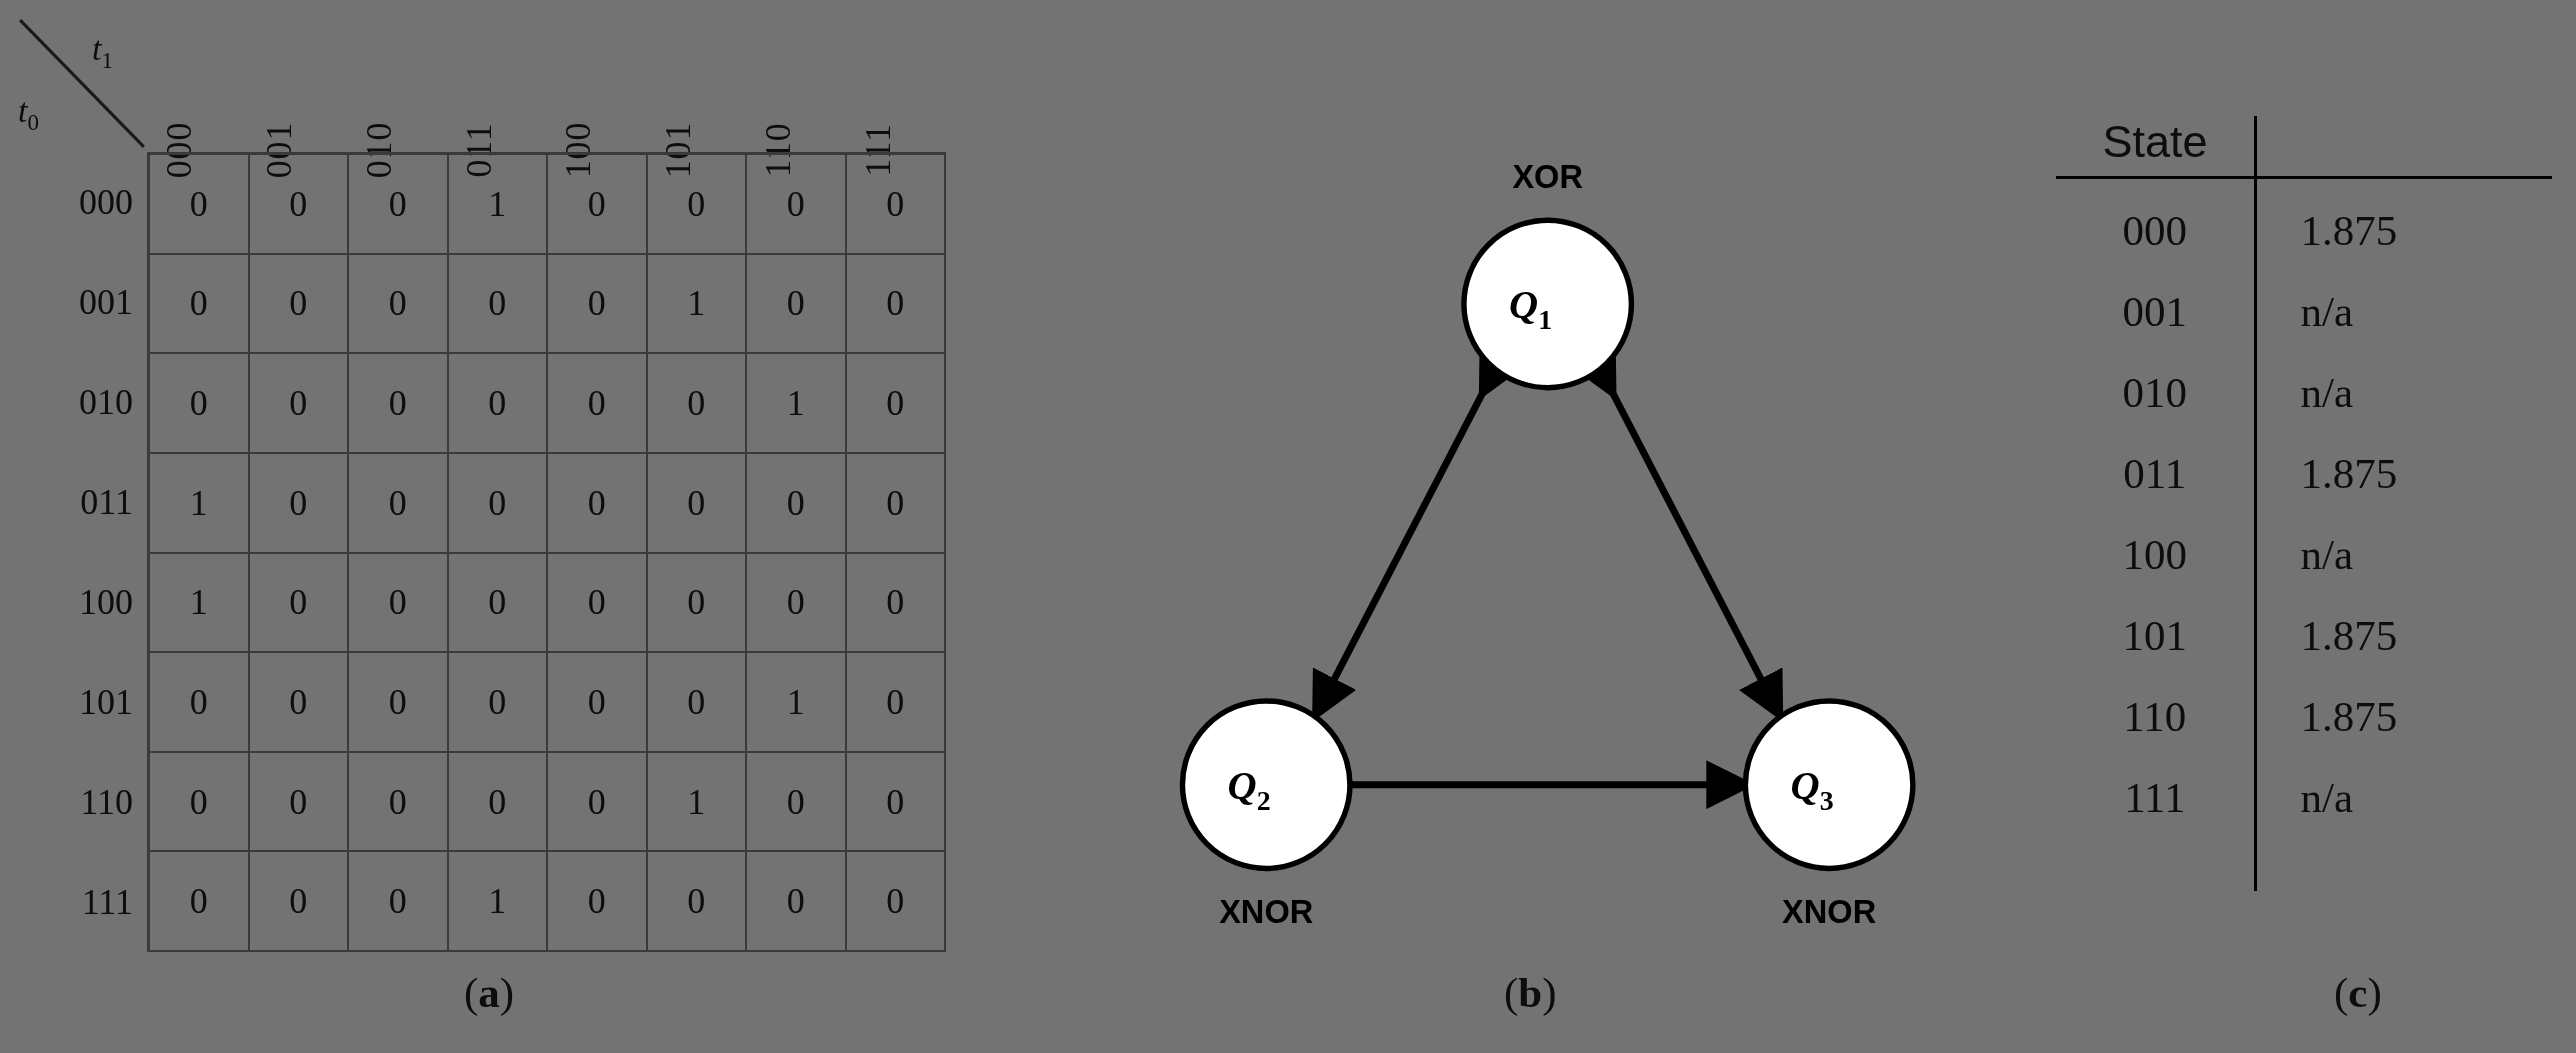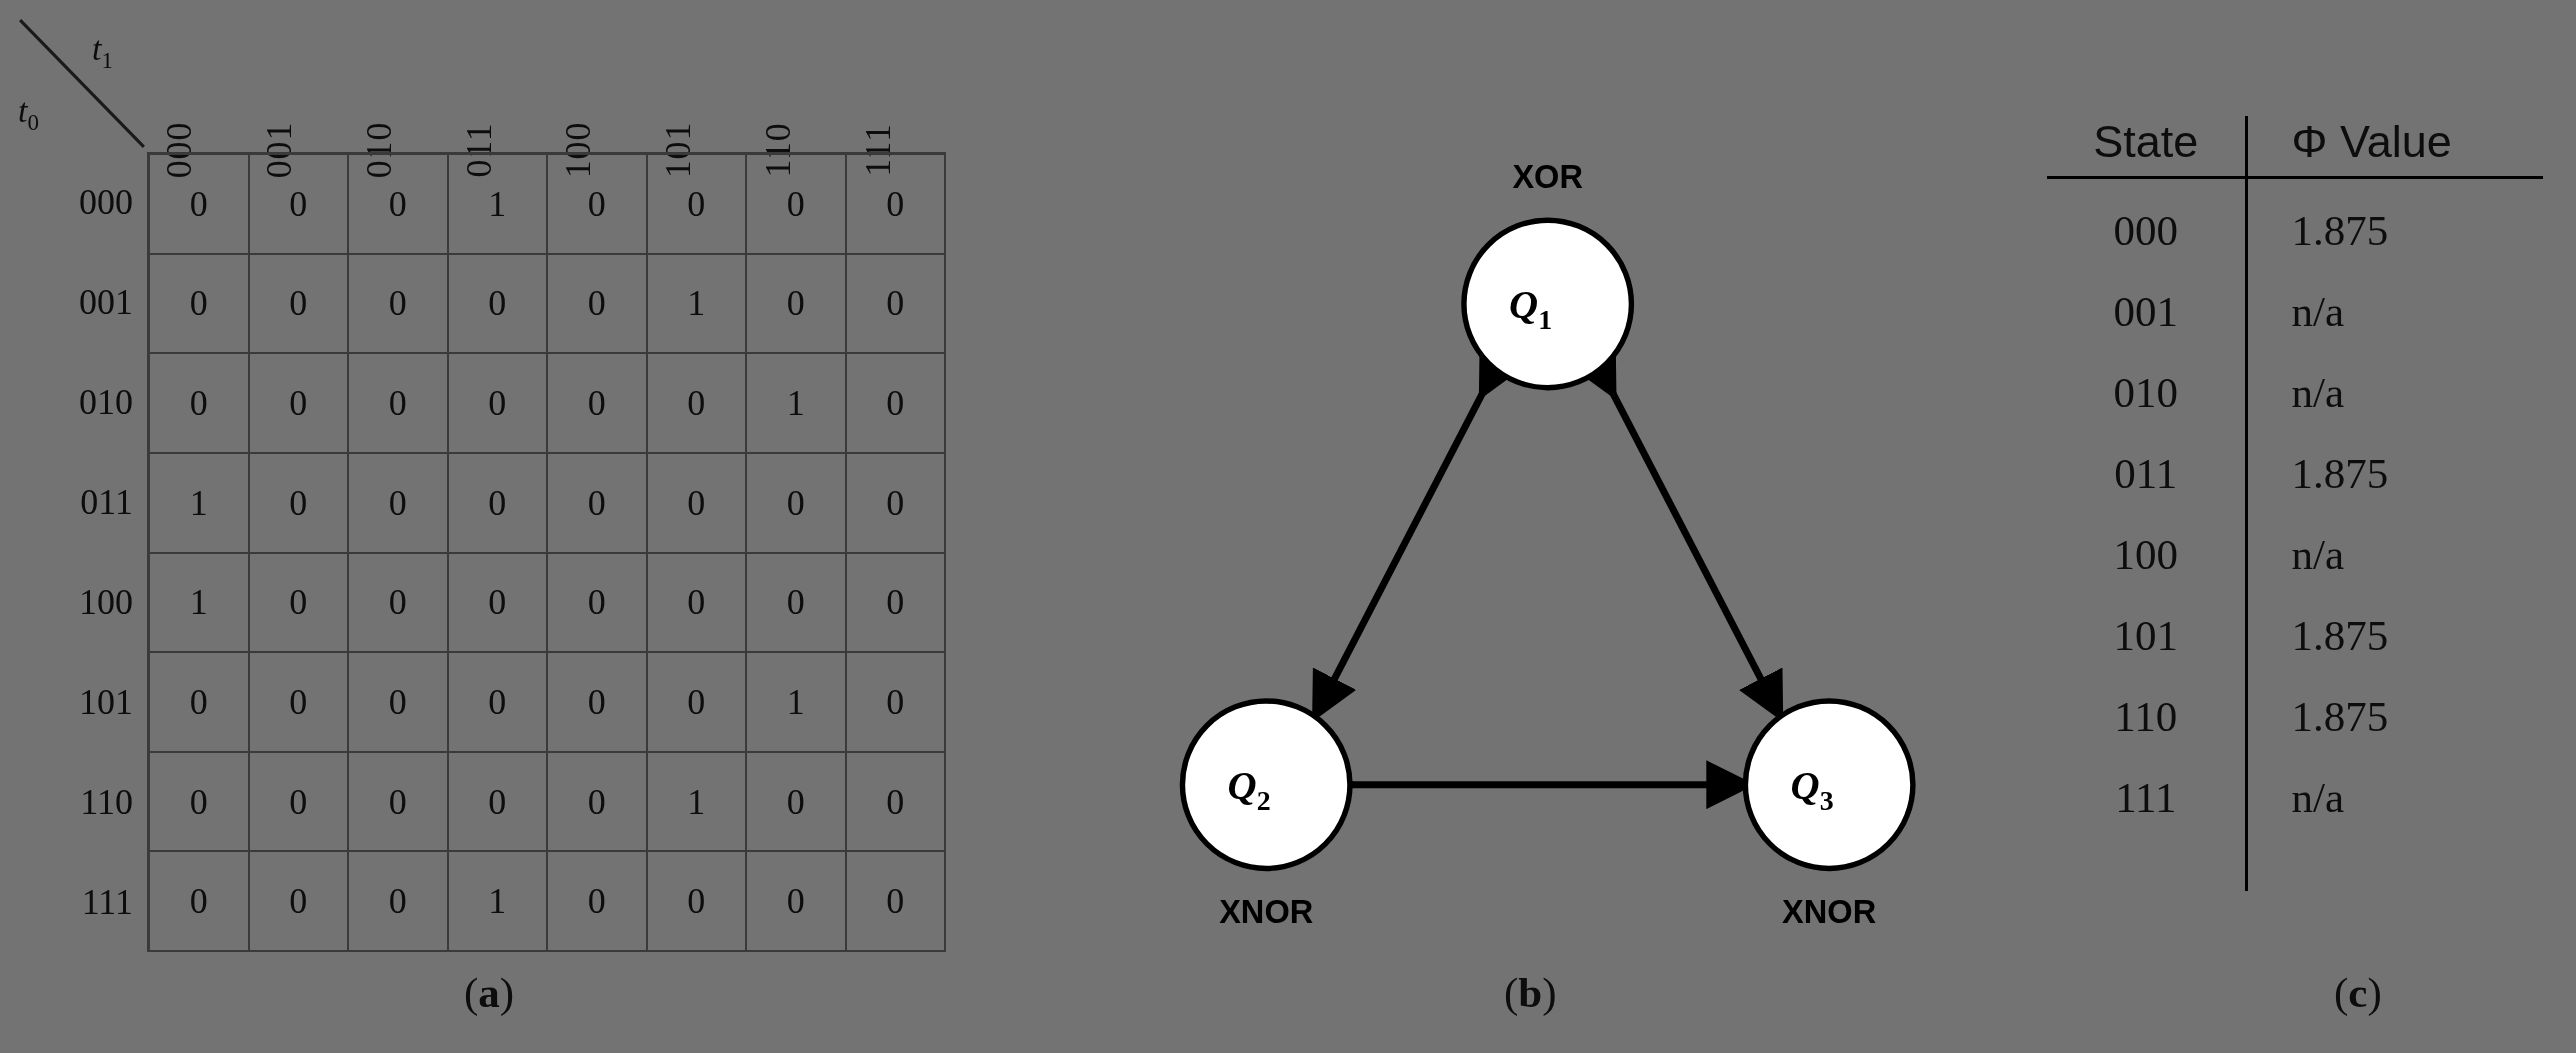--- a/index.html
+++ b/index.html
@@ -186,21 +186,21 @@
   
   #panel-c {
     position: absolute;
     left: 1954px;
     top: 0px;
     width: 622px;
     height: 1053px;
   }
   #phi-table {
     position: absolute;
-    left: 93px;
+    left: 102px;
     top: 116px;
     width: 496px;
   }
   #phi-head {
     display: flex;
     position: relative;
     padding-bottom: 6.2px;
   }
   #phi-head .cell-state,
   .phi-row .cell-state {
@@ -438,21 +438,20 @@
       <text class="gate-label" x="1118" y="1190" text-anchor="middle">XNOR</text>
     </svg>
   </div>
 
   <div id="panel-c">
     <div id="phi-table">
       <div id="phi-vrule"></div>
 
       <div id="phi-head">
         <div class="cell-state">State</div>
-        <div class="cell-value">Φ Value</div>
       </div>
       <div id="phi-rule"></div>
 
       <div class="phi-row">
         <div class="cell-state">000</div>
         <div class="cell-value">1.875</div>
       </div>
       <div class="phi-row">
         <div class="cell-state">001</div>
         <div class="cell-value">n/a</div>

